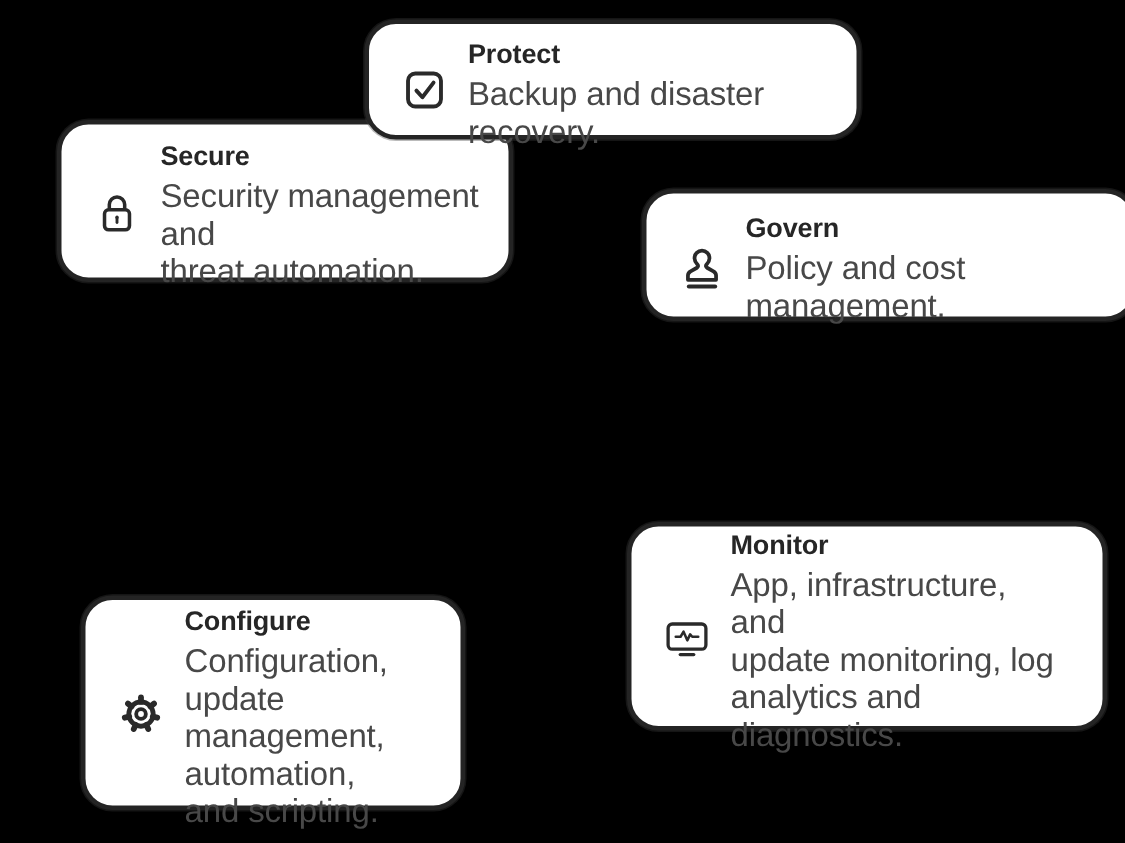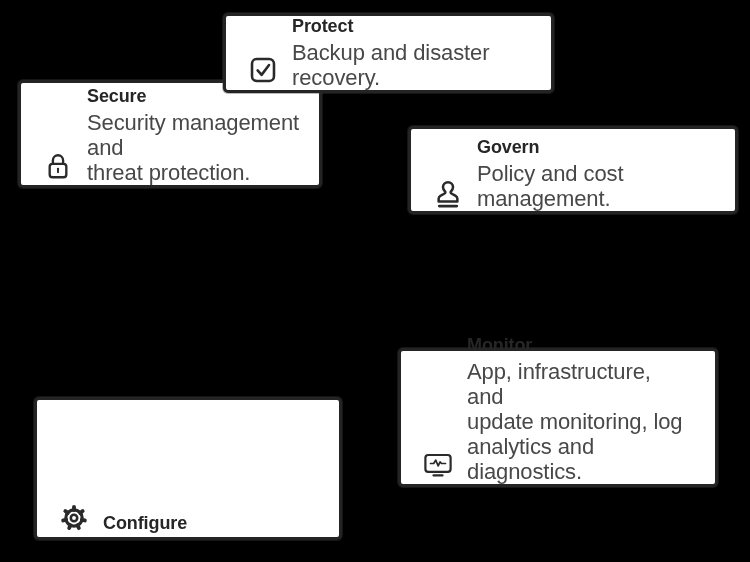--- a/index.html
+++ b/index.html
@@ -12,25 +12,26 @@
   .stage {
     position: relative;
     width: 750px; height: 562px;
     background: var(--bg, #000);
   }
   .card {
     position: absolute;
     box-sizing: border-box;
     background: var(--card-bg, #fff);
     border: 3px solid var(--card-border, #242424);
-    border-radius: 5px;
+    border-radius: 21px;
     display: flex;
-    align-items: flex-end;
+    align-items: center;
     gap: 14px;
     box-shadow: 0 0 0 1px rgba(60,60,60,0.35);
+    margin-left: 20px;
   }
   .card .icon {
     flex: 0 0 auto;
     width: 30px; height: 34px;
     margin-top: 1px;
     display: flex;
     align-items: flex-start;
     justify-content: center;
     color: var(--icon-color, #2a2a2a);
   }
@@ -50,40 +51,40 @@
     line-height: 25px;
     color: var(--body-color, #484848);
     white-space: pre-line;
     letter-spacing: -0.1px;
   }
   
   .card-protect   { left: 223px; top: 13px;  width: 331px; height: 80px;  padding: 19px 10px 0 22px; z-index: 2; }
   .card-secure    { left: 18px;  top: 80px;  width: 304px; height: 108px; padding: 18px 12px 0 22px; z-index: 1; }
   .card-govern    { left: 408px; top: 126px; width: 330px; height: 88px;  padding: 16px 12px 0 22px; }
   .card-monitor   { left: 398px; top: 348px; width: 320px; height: 139px; padding: 19px 28px 0 22px; }
-  .card-configure { left: 34px;  top: 397px; width: 308px; height: 143px; padding: 18px 8px 0 22px; }
+  .card-configure { left: 34px;  top: 397px; width: 256px; height: 143px; padding: 18px 8px 0 22px; }
 </style>
 </head>
 <body>
 
 <div class="stage">
 
   <div class="card card-secure">
     <span class="icon">
       <svg width="28" height="32" viewBox="0 0 26 30" fill="none" stroke="currentColor" stroke-width="2.2">
         <path d="M8.2 12 V8.8 a4.8 4.8 0 0 1 9.6 0 V12"></path>
         <rect x="5.2" y="12" width="15.6" height="12.6" rx="2.6"></rect>
         <circle cx="13" cy="16.8" r="1.1" fill="currentColor" stroke="none"></circle>
         <path d="M13 17.6 V20" stroke-width="1.8" stroke-linecap="round"></path>
       </svg>
     </span>
     <div class="text">
       <h3>Secure</h3>
       <p>Security management and
-threat protection.</p>
+threat automation.</p>
     </div>
   </div>
 
   <div class="card card-protect">
     <span class="icon">
       <svg width="28" height="28" viewBox="0 0 26 26" fill="none" stroke="currentColor" stroke-width="2.4">
         <rect x="2.8" y="2.8" width="20.4" height="20.4" rx="4.5"></rect>
         <path d="M8 13.4 l3.7 4.1 L18.6 8.4" stroke-linecap="round" stroke-linejoin="round"></path>
       </svg>
     </span>
@@ -133,16 +134,19 @@
           <path d="M17.25 20.76 L18.5 23.35"></path>
           <path d="M21.31 15.67 L24.1 16.3"></path>
           <path d="M19.86 9.32 L22.1 7.55"></path>
         </g>
         <circle cx="14" cy="14" r="7.6" stroke-width="3"></circle>
         <circle cx="14" cy="14" r="3" stroke-width="2.4"></circle>
       </svg>
     </span>
     <div class="text">
       <h3>Configure</h3>
+      <p>Configuration, update
+management, automation,
+and scripting.</p>
     </div>
   </div>
 
 </div>
 
 </body></html>

